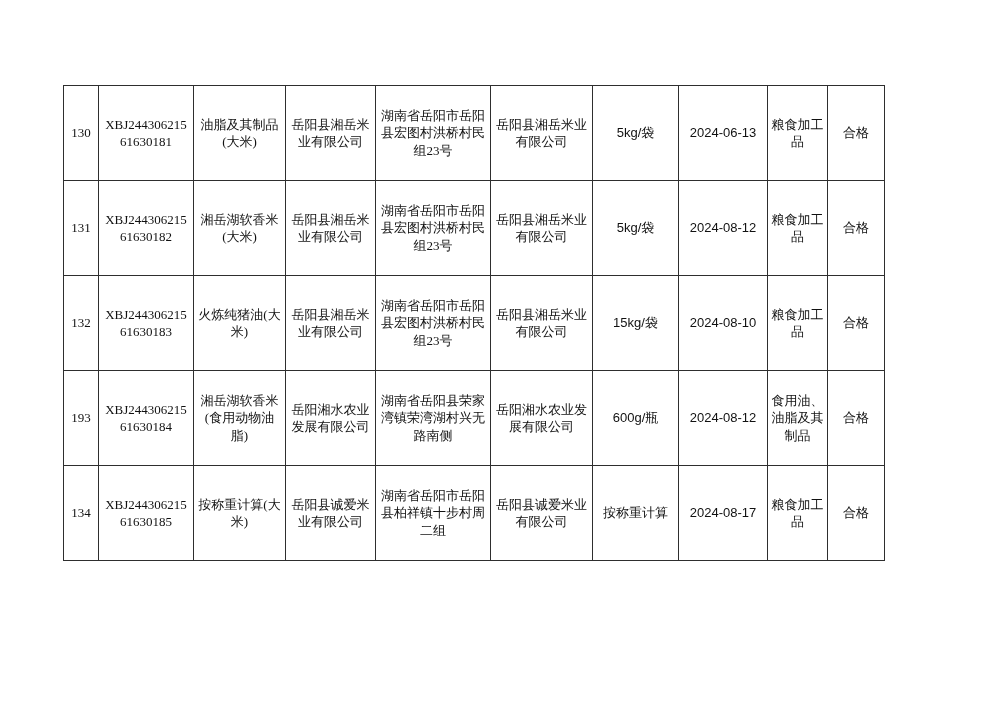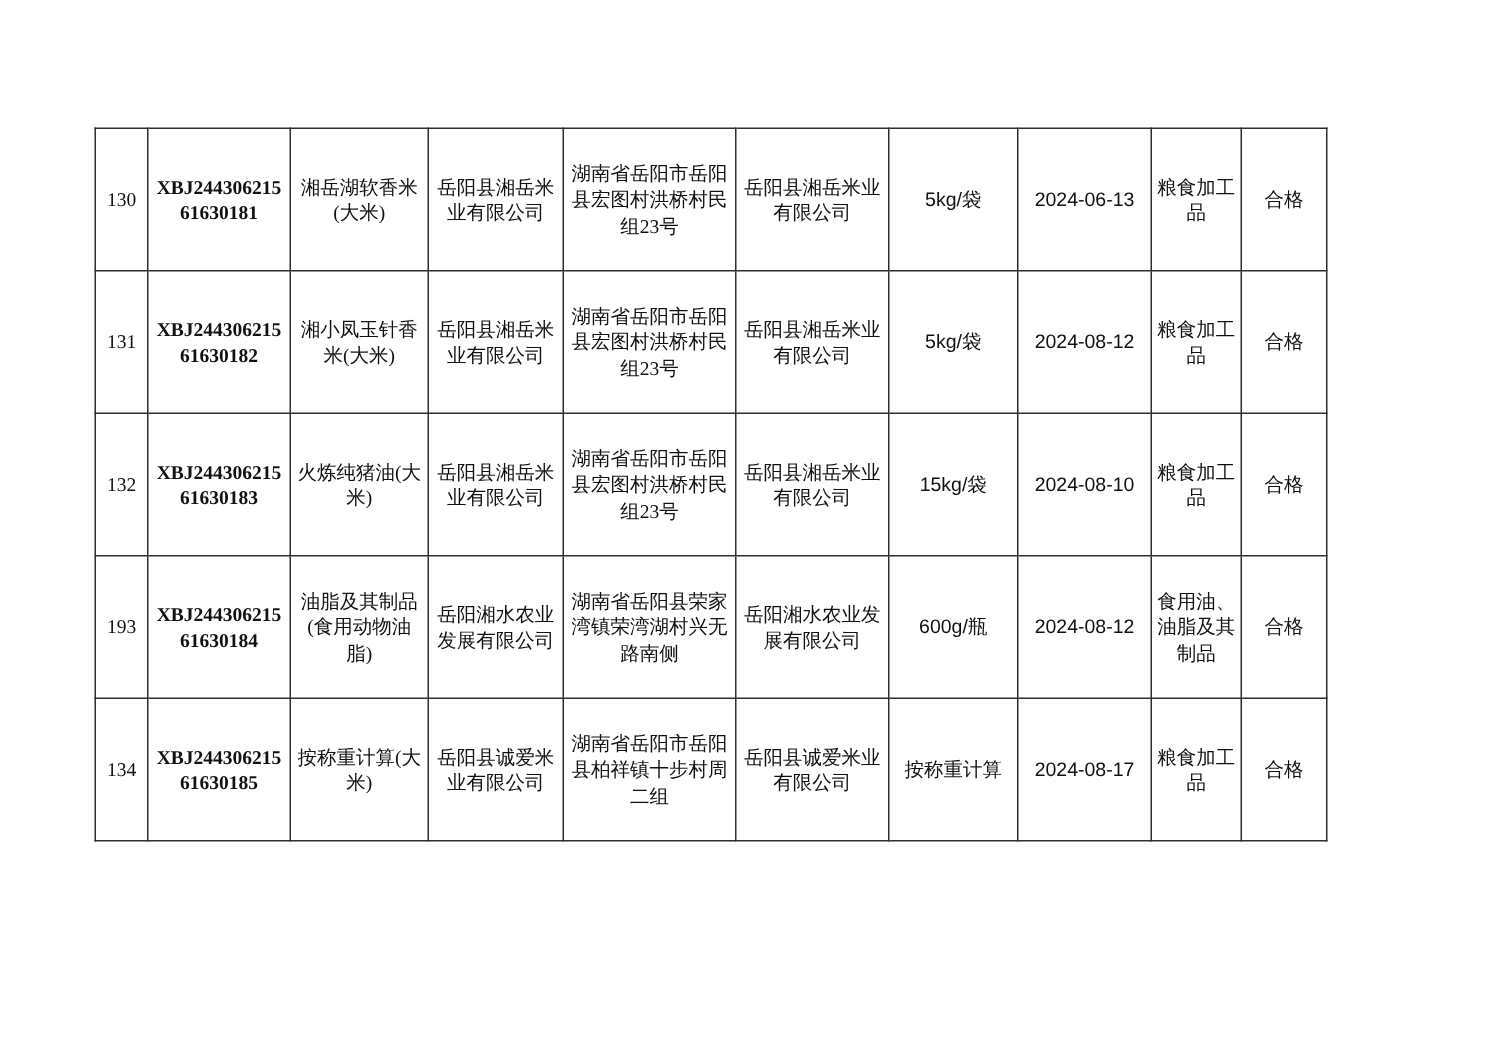--- a/index.html
+++ b/index.html
@@ -36,21 +36,20 @@
     height: 95px;
     box-sizing: border-box;
     word-break: break-word;
     overflow: hidden;
   }
   td.c-seq { font-size: 12.5px; }
   td.c-id {
     word-break: break-all;
     font-size: 12.5px;
     letter-spacing: 0;
-    font-weight: bold;
   }
   td.c-spec, td.c-date {
     font-family: "Liberation Sans", "DejaVu Sans", sans-serif;
     font-weight: 400;
     font-size: 12.5px;
   }
   td.c-cat { padding: 3px 1px; }
 </style>
 </head>
 <body>
@@ -66,33 +65,33 @@
       <col style="width:102px">
       <col style="width:86px">
       <col style="width:89px">
       <col style="width:60px">
       <col style="width:57px">
     </colgroup>
     <tbody>
       <tr>
         <td class="c-seq">130</td>
         <td class="c-id">XBJ24430621561630181</td>
-        <td class="c-prod">湘岳湖软香米(大米)</td>
+        <td class="c-prod">油脂及其制品(大米)</td>
         <td class="c-mfr">岳阳县湘岳米业有限公司</td>
         <td class="c-addr">湖南省岳阳市岳阳县宏图村洪桥村民组23号</td>
         <td class="c-comp">岳阳县湘岳米业有限公司</td>
         <td class="c-spec">5kg/袋</td>
         <td class="c-date">2024-06-13</td>
         <td class="c-cat">粮食加工品</td>
         <td class="c-res">合格</td>
       </tr>
       <tr>
         <td class="c-seq">131</td>
         <td class="c-id">XBJ24430621561630182</td>
-        <td class="c-prod">湘小凤玉针香米(大米)</td>
+        <td class="c-prod">湘岳湖软香米(大米)</td>
         <td class="c-mfr">岳阳县湘岳米业有限公司</td>
         <td class="c-addr">湖南省岳阳市岳阳县宏图村洪桥村民组23号</td>
         <td class="c-comp">岳阳县湘岳米业有限公司</td>
         <td class="c-spec">5kg/袋</td>
         <td class="c-date">2024-08-12</td>
         <td class="c-cat">粮食加工品</td>
         <td class="c-res">合格</td>
       </tr>
       <tr>
         <td class="c-seq">132</td>
@@ -102,21 +101,21 @@
         <td class="c-addr">湖南省岳阳市岳阳县宏图村洪桥村民组23号</td>
         <td class="c-comp">岳阳县湘岳米业有限公司</td>
         <td class="c-spec">15kg/袋</td>
         <td class="c-date">2024-08-10</td>
         <td class="c-cat">粮食加工品</td>
         <td class="c-res">合格</td>
       </tr>
       <tr>
         <td class="c-seq">193</td>
         <td class="c-id">XBJ24430621561630184</td>
-        <td class="c-prod">油脂及其制品(食用动物油脂)</td>
+        <td class="c-prod">湘岳湖软香米(食用动物油脂)</td>
         <td class="c-mfr">岳阳湘水农业发展有限公司</td>
         <td class="c-addr">湖南省岳阳县荣家湾镇荣湾湖村兴无路南侧</td>
         <td class="c-comp">岳阳湘水农业发展有限公司</td>
         <td class="c-spec">600g/瓶</td>
         <td class="c-date">2024-08-12</td>
         <td class="c-cat">食用油、油脂及其制品</td>
         <td class="c-res">合格</td>
       </tr>
       <tr>
         <td class="c-seq">134</td>

